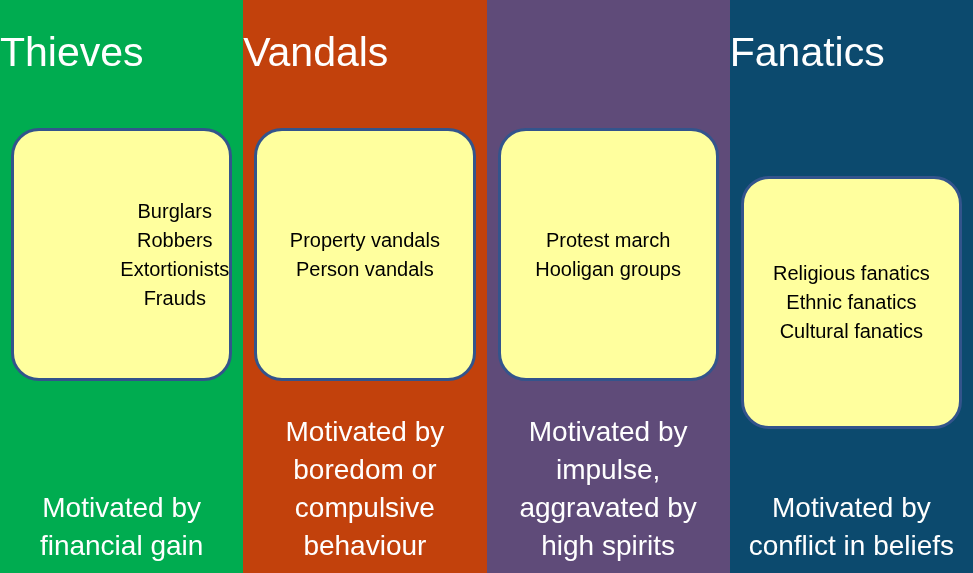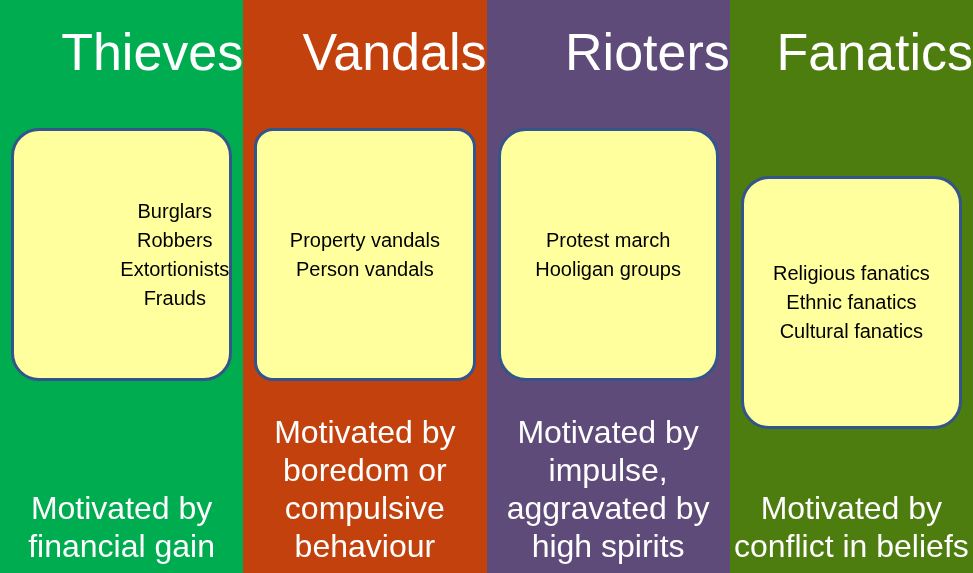--- a/index.html
+++ b/index.html
@@ -5,23 +5,23 @@
   html, body { margin: 0; padding: 0; }
   body {
     width: 973px; height: 573px; overflow: hidden;
     font-family: "Liberation Sans", sans-serif;
     background: #ffffff;
   }
   .diagram { display: flex; width: 973px; height: 573px; }
   .column { position: relative; flex: 1 1 0; height: 573px; }
   .col-title {
     padding-top: 28px;
-    text-align: right;
+    text-align: left;
     color: #ffffff;
-    font-size: 52px;
+    font-size: 41px;
     line-height: 48px;
     white-space: nowrap;
   }
   .card {
     position: absolute;
     top: 128px; left: 11px; right: 11px; height: 253px;
     box-sizing: border-box;
     border: 3px solid #33548C;
     border-radius: 28px;
     display: flex; align-items: center; justify-content: center;
@@ -30,54 +30,53 @@
     text-align: center;
     color: #000000;
     font-size: 20px;
     line-height: 29px;
   }
   .motivation {
     position: absolute;
     bottom: 8px; left: 0; right: 0;
     text-align: center;
     color: #ffffff;
-    font-size: 32px;
+    font-size: 28px;
     line-height: 38px;
   }
 </style>
 </head>
 <body>
 
 <div class="diagram">
 
   <div class="column" style="background-color: rgb(0, 172, 80);">
     <div class="col-title">Thieves</div>
     <div class="card" style="background-color: rgb(255, 255, 158); border-color: rgb(51, 84, 140); justify-content: flex-end;">
       <div class="card-text">Burglars<br>Robbers<br>Extortionists<br>Frauds</div>
     </div>
     <div class="motivation">Motivated by<br>financial gain</div>
   </div>
 
   <div class="column" style="background-color: #c2410c;">
     <div class="col-title">Vandals</div>
-    <div class="card" style="background-color: rgb(255, 255, 158); border-color: rgb(51, 84, 140); border-radius: 19px;">
+    <div class="card" style="background-color: rgb(255, 255, 158); border-color: rgb(51, 84, 140);">
       <div class="card-text">Property vandals<br>Person vandals</div>
     </div>
     <div class="motivation">Motivated by<br>boredom or<br>compulsive<br>behaviour</div>
   </div>
 
   <div class="column" style="background-color: rgb(95, 75, 121);">
-    <div class="col-title">Rioters</div>
     <div class="card" style="background-color: rgb(255, 255, 158); border-color: rgb(51, 84, 140);">
       <div class="card-text">Protest march<br>Hooligan groups</div>
     </div>
     <div class="motivation">Motivated by<br>impulse,<br>aggravated by<br>high spirits</div>
   </div>
 
-  <div class="column" style="background-color: #4d7c0f;">
+  <div class="column" style="background-color: #0c4a6e;">
     <div class="col-title">Fanatics</div>
     <div class="card" style="background-color: rgb(255, 255, 158); border-color: rgb(51, 84, 140); margin-top: 48px;">
       <div class="card-text">Religious fanatics<br>Ethnic fanatics<br>Cultural fanatics</div>
     </div>
     <div class="motivation">Motivated by<br>conflict in beliefs</div>
   </div>
 
 </div>
 
 </body></html>

